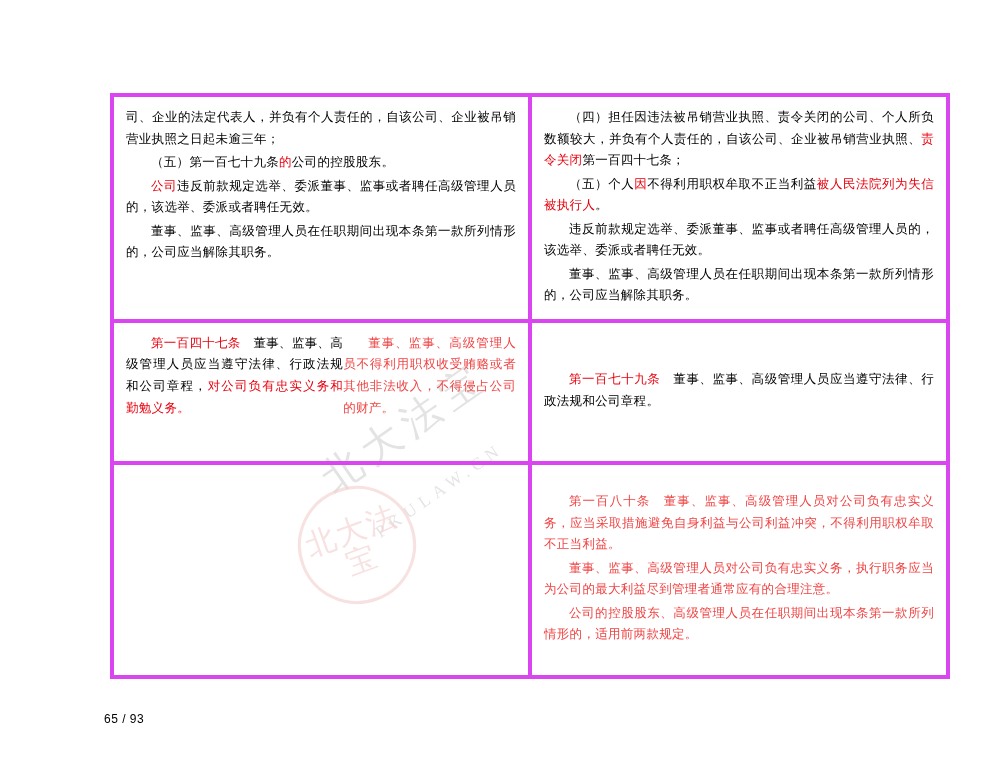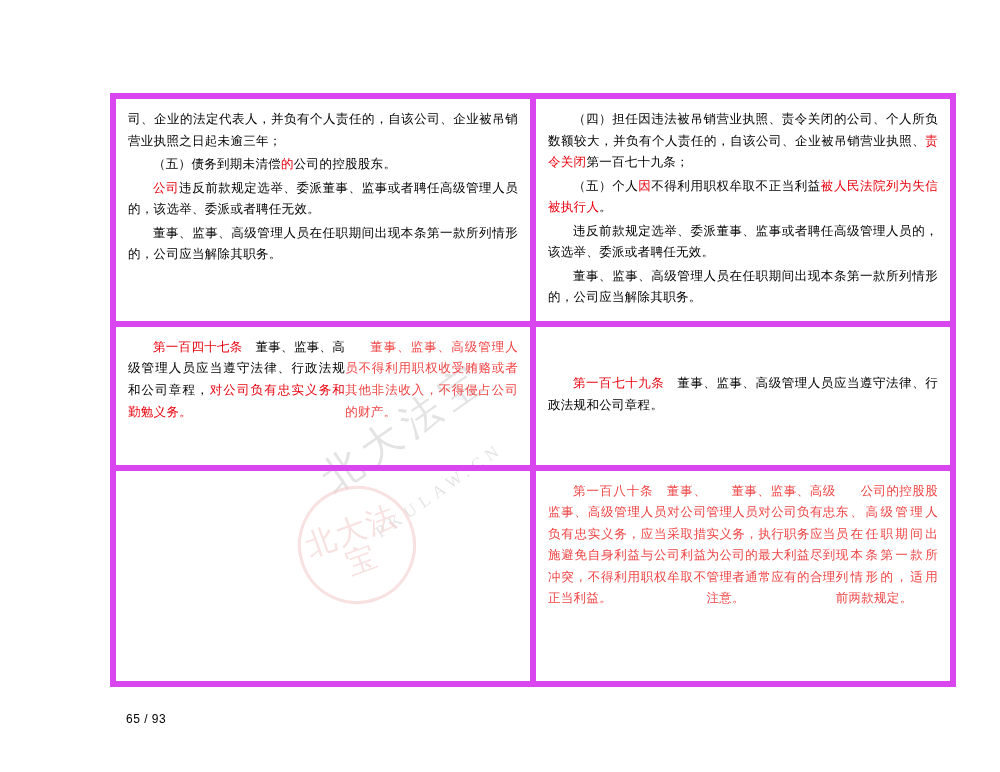--- a/index.html
+++ b/index.html
@@ -24,21 +24,21 @@
   }
   .doc-table {
     position: absolute;
     left: 110px;
     top: 93px;
     width: 780px;
     border-collapse: collapse;
     table-layout: fixed;
   }
   .doc-table td {
-    border: 6px solid #d946ef;
+    border: 4px solid #d946ef;
     vertical-align: top;
     padding: 10px 12px 10px 12px;
   }
   .col-left { width: 390px; }
   .col-right { width: 390px; }
 
   p.para {
     margin: 0 0 2px 0;
     font-size: 12.5px;
     line-height: 1.72;
@@ -112,21 +112,21 @@
     color: #e9a3a3;
     font-family: "Liberation Serif", serif;
     font-size: 30px;
     letter-spacing: 2px;
     line-height: 1.05;
     text-align: center;
   }
 
   .page-number {
     position: absolute;
-    left: 126px;
+    left: 104px;
     top: 712px;
     font-size: 12px;
     font-family: "Liberation Sans", sans-serif;
     color: #000000;
     letter-spacing: 0.5px;
   }
 </style>
 </head>
 <body>
 
@@ -139,28 +139,28 @@
       <span>北大法宝</span>
     </div>
   </div>
 
   <table class="doc-table">
     <tbody>
       <tr>
         <td class="col-left">
           <div>
               <p class="para"><span>司、企业的法定代表人，并负有个人责任的，自该公司、企业被吊销营业执照之日起未逾三年；</span></p>
-              <p class="para indent"><span>（五）债务到期未清偿</span><span class="red">的</span><span>公司的控股股东。</span></p>
+              <p class="para indent"><span>（五）第一百七十九条</span><span class="red">的</span><span>公司的控股股东。</span></p>
               <p class="para indent"><span class="red">公司</span><span>违反前款规定选举、委派董事、监事或者聘任高级管理人员的，该选举、委派或者聘任无效。</span></p>
               <p class="para indent"><span>董事、监事、高级管理人员在任职期间出现本条第一款所列情形的，公司应当解除其职务。</span></p>
             </div>
         </td>
         <td class="col-right">
           <div>
-              <p class="para indent"><span>（四）担任因违法被吊销营业执照、责令关闭的公司、个人所负数额较大，并负有个人责任的，自该公司、企业被吊销营业执照、</span><span class="red">责令关闭</span><span>第一百七十九条；</span></p>
+              <p class="para indent"><span>（四）担任因违法被吊销营业执照、责令关闭的公司、个人所负数额较大，并负有个人责任的，自该公司、企业被吊销营业执照、</span><span class="red">责令关闭</span><span>第一百四十七条；</span></p>
               <p class="para indent"><span>（五）个人</span><span class="red">因</span><span>不得利用职权牟取不正当利益</span><span class="red">被人民法院列为失信被执行人</span><span>。</span></p>
               <p class="para indent"><span>违反前款规定选举、委派董事、监事或者聘任高级管理人员的，该选举、委派或者聘任无效。</span></p>
               <p class="para indent"><span>董事、监事、高级管理人员在任职期间出现本条第一款所列情形的，公司应当解除其职务。</span></p>
             </div>
         </td>
       </tr>
 
       <tr>
         <td class="col-left cell-mid">
           <div style="height:118px; display:flex; flex-direction:row; justify-content:center;">
@@ -173,21 +173,21 @@
               <p class="para indent"><span class="red">第一百七十九条</span><span>　董事、监事、高级管理人员应当遵守法律、行政法规和公司章程。</span></p>
             </div>
         </td>
       </tr>
 
       <tr>
         <td class="col-left">
           <div style="height:190px;"></div>
         </td>
         <td class="col-right">
-          <div style="height:190px; display:flex; flex-direction:row; justify-content:center;">
+          <div style="height:190px; display:flex; flex-direction:column; justify-content:center;">
               <p class="para indent all-red"><span>第一百八十条　董事、监事、高级管理人员对公司负有忠实义务，应当采取措施避免自身利益与公司利益冲突，不得利用职权牟取不正当利益。</span></p>
               <p class="para indent all-red"><span>董事、监事、高级管理人员对公司负有忠实义务，执行职务应当为公司的最大利益尽到管理者通常应有的合理注意。</span></p>
               <p class="para indent all-red"><span>公司的控股股东、高级管理人员在任职期间出现本条第一款所列情形的，适用前两款规定。</span></p>
             </div>
         </td>
       </tr>
     </tbody>
   </table>
 
   <div class="page-number">65 / 93</div>

